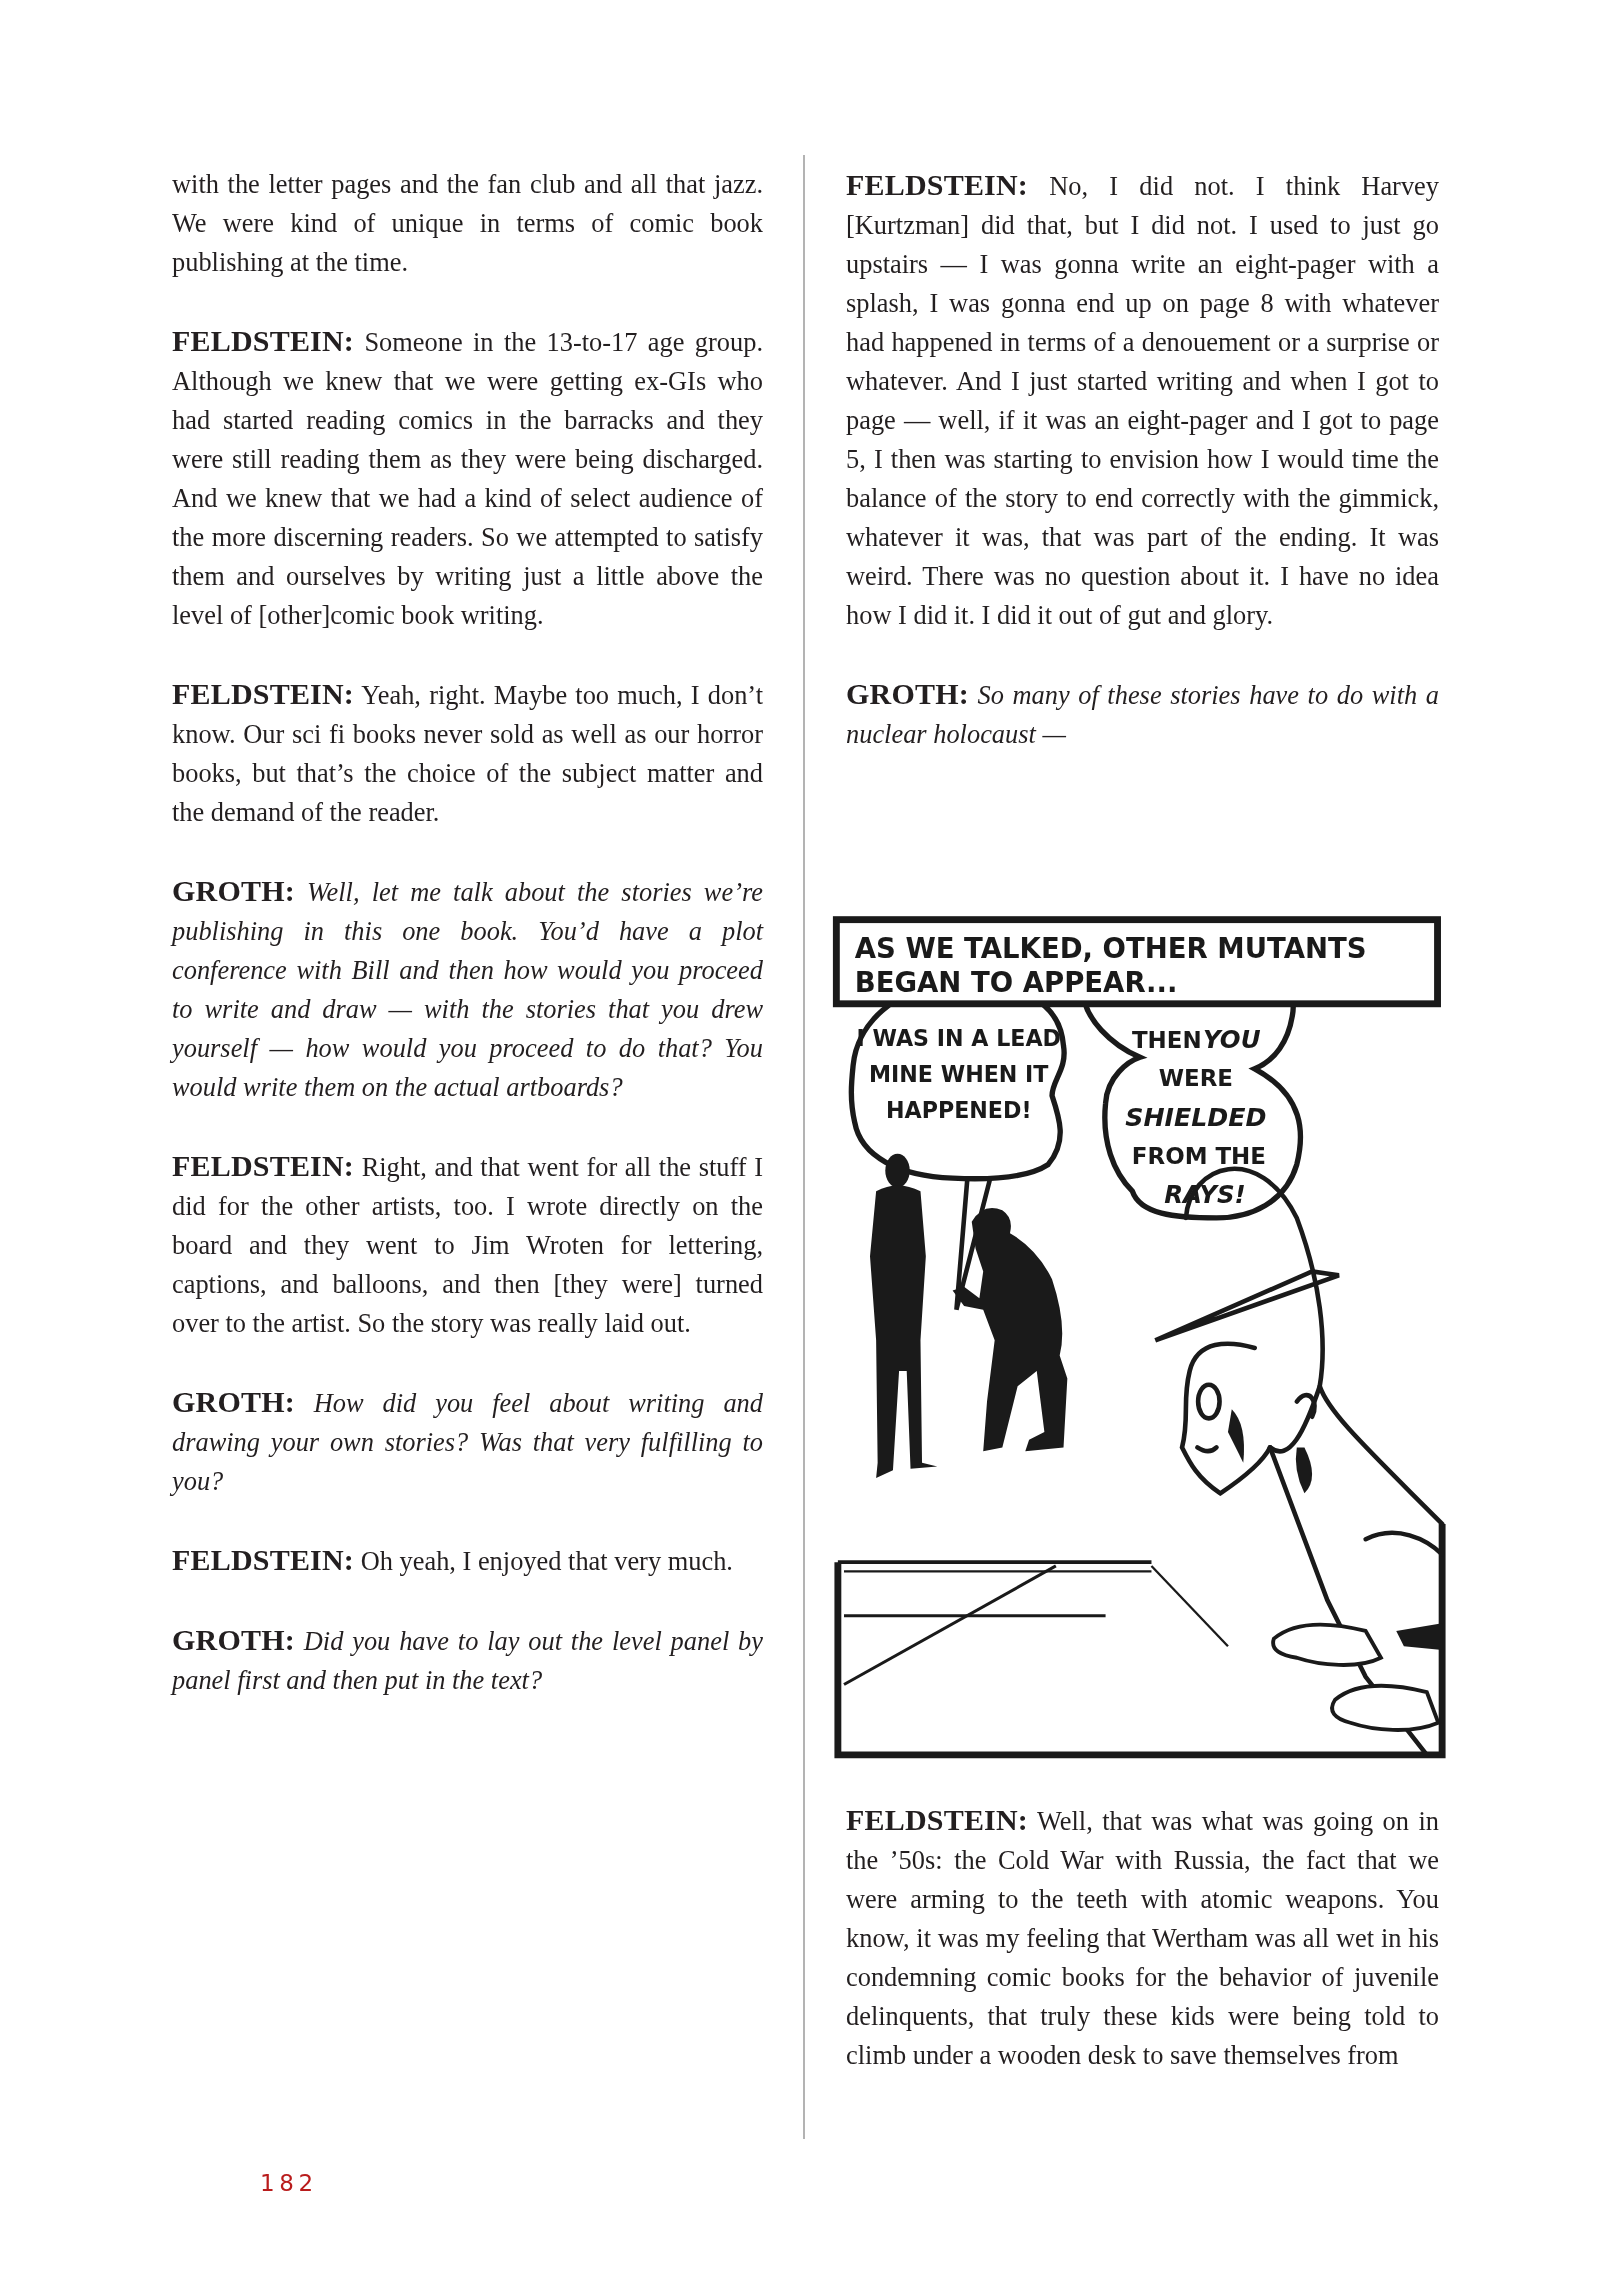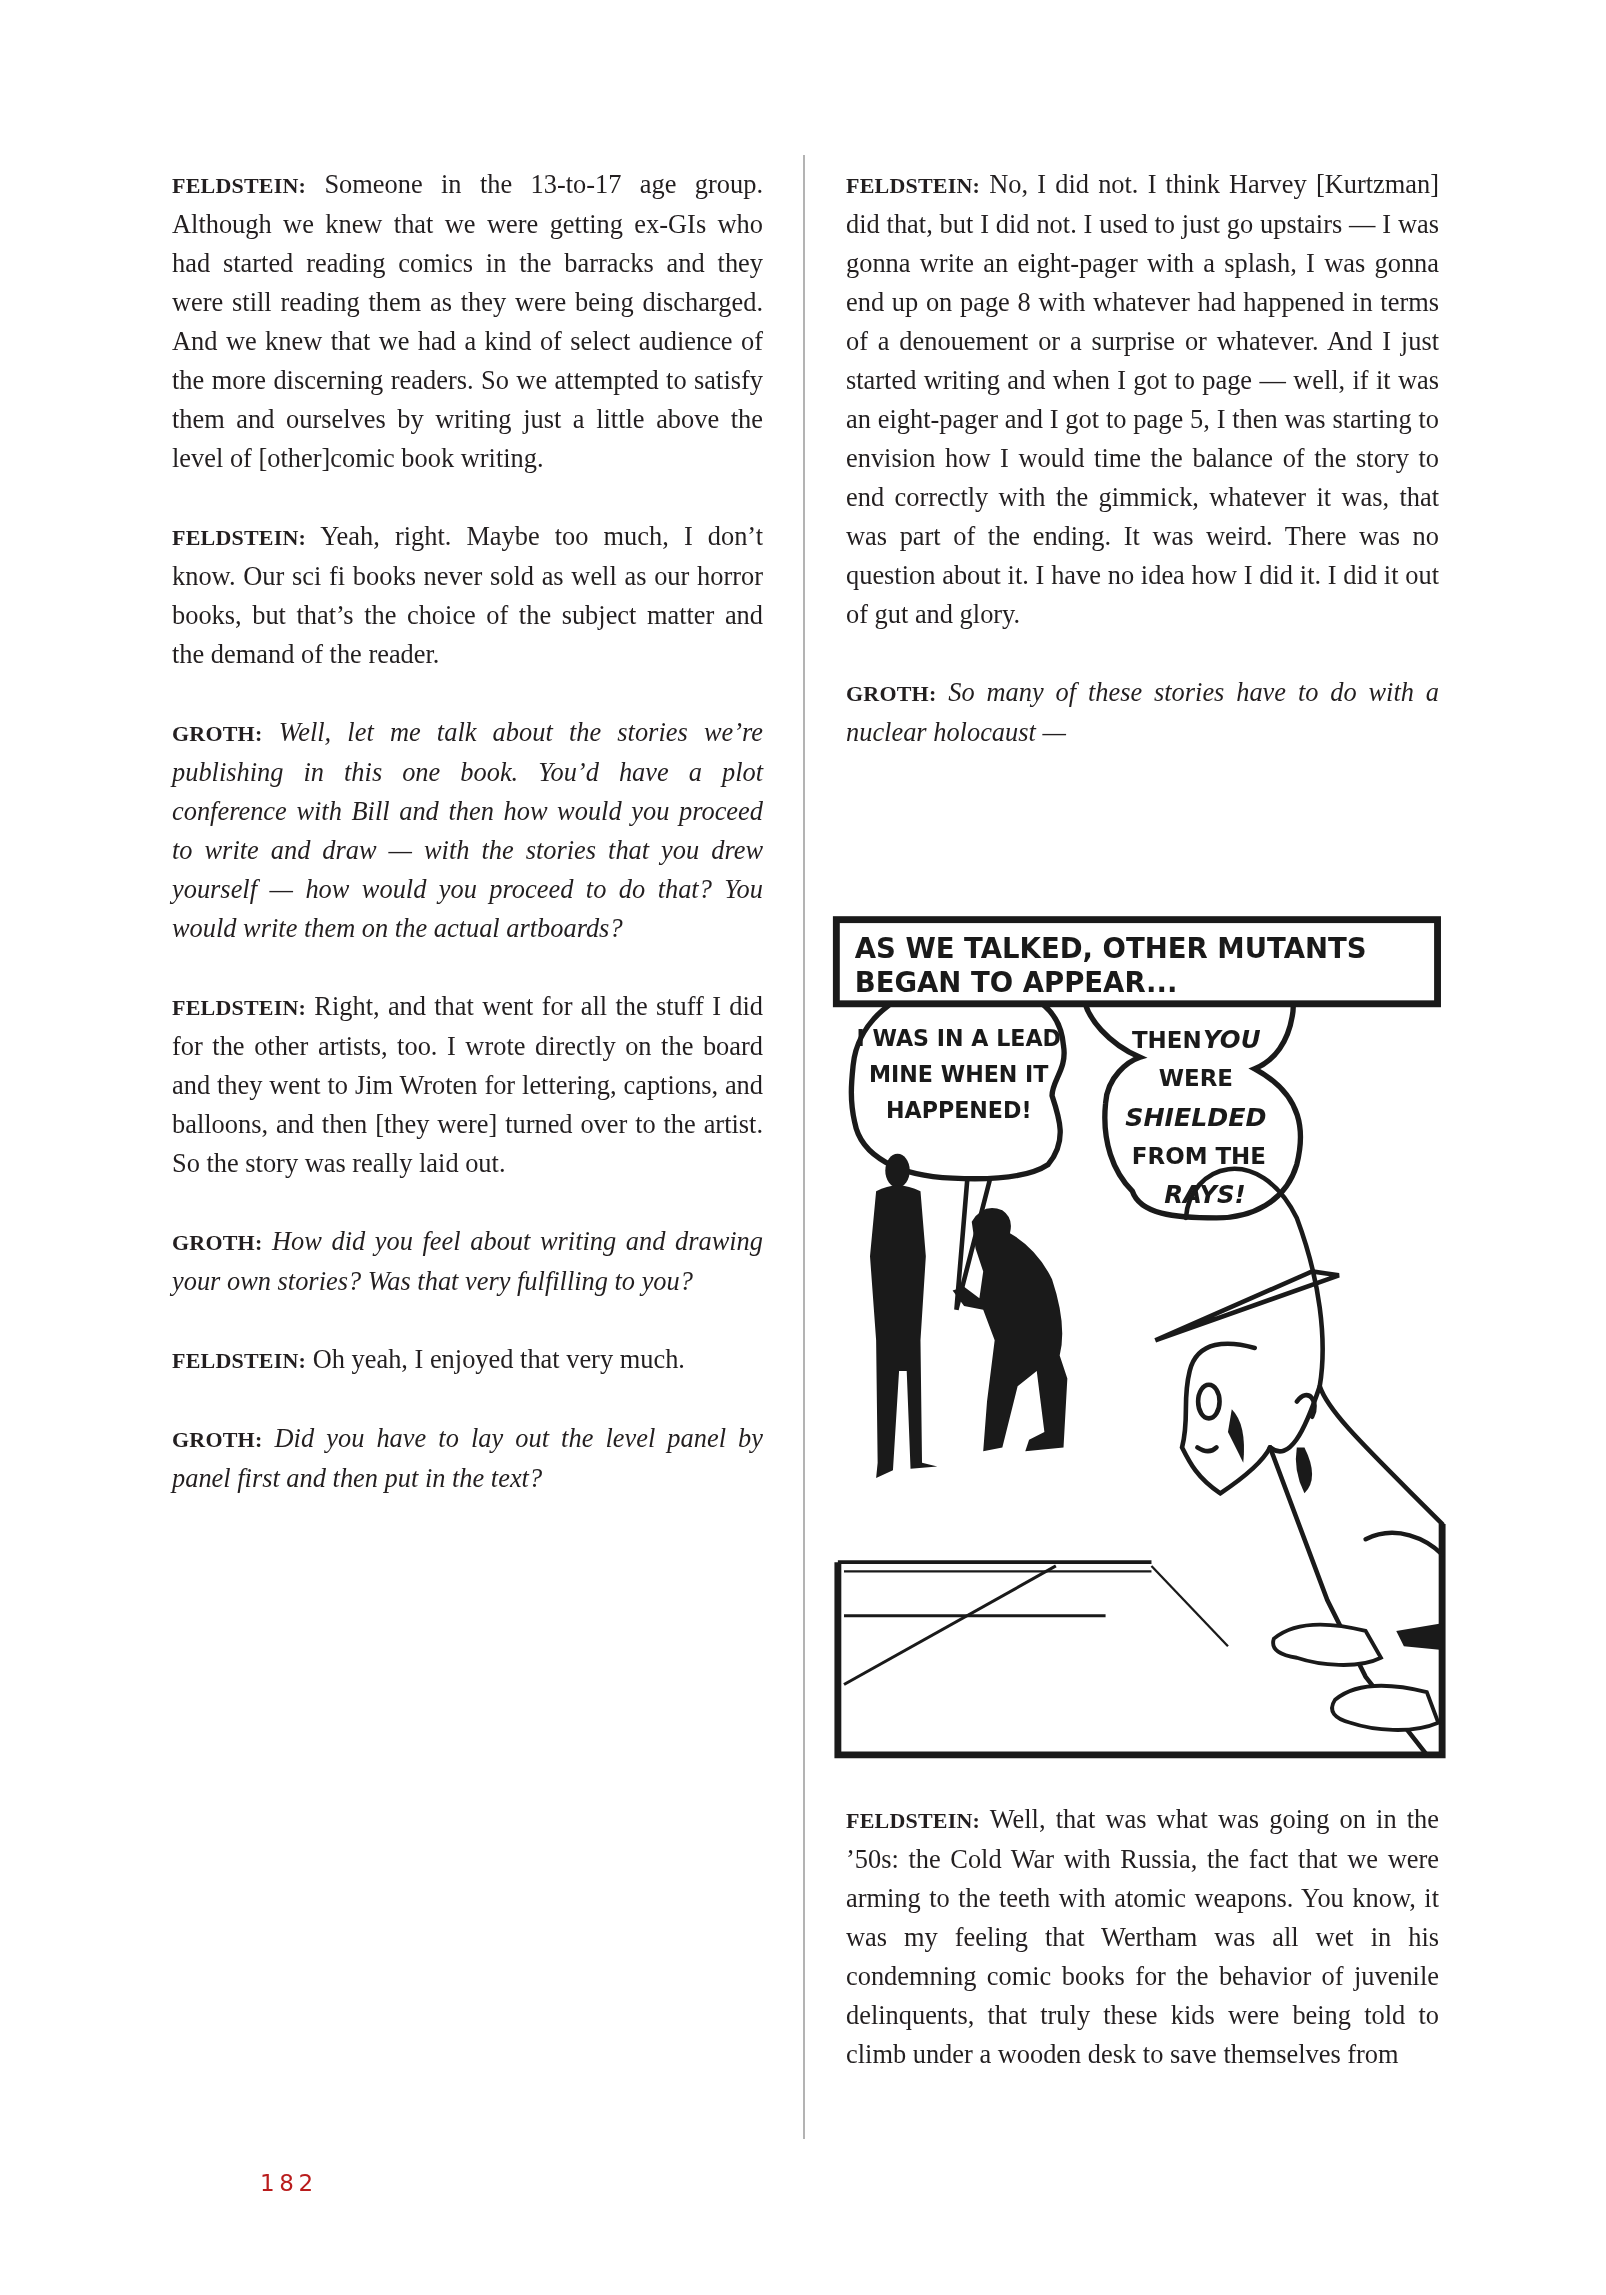--- a/index.html
+++ b/index.html
@@ -6,37 +6,38 @@
   body { width: 1607px; height: 2295px; position: relative; overflow: hidden; color: #231f20; }
   .col {
     position: absolute; top: 165px;
     font-family: "Liberation Serif", "DejaVu Serif", serif;
     font-size: 26.4px; line-height: 39px;
     text-align: justify; hyphens: manual;
   }
   .col-left { left: 172px; width: 591px; }
   .col-right { left: 846px; width: 593px; }
   .para { margin: 0 0 39px 0; }
-  .speaker { font-weight: bold; font-size: 22px; letter-spacing: 0.2px; }
+  .speaker { font-weight: bold; font-size: 30px; letter-spacing: 0.2px; }
   .q { font-style: italic; }
   .divider { position: absolute; left: 803px; top: 155px; width: 2.3px; height: 1984px; background: #b3b3b3; }
   .page-num {
     position: absolute; left: 260px; top: 2170px;
     font-family: "DejaVu Sans", sans-serif; font-size: 23px; letter-spacing: 4.6px; color: #b91c1c;
   }
   .panel { position: absolute; left: 830px; top: 912px; width: 620px; height: 849px; }
   .panel svg { width: 100%; height: 100%; display: block; }
   .comic-text { font-family: "DejaVu Sans", sans-serif; font-weight: bold; fill: #1a1a1a; }
   .after-panel { position: absolute; left: 846px; top: 1800px; width: 593px;
     font-family: "Liberation Serif", "DejaVu Serif", serif; font-size: 26.4px; line-height: 39px; text-align: justify; }
 </style>
 </head>
 <body>
 
 <div class="col col-left" id="leftCol">
+    <p class="para"><span>with the letter pages and the fan club and all that jazz. We were kind of unique in terms of comic book publishing at the time.</span></p>
     <p class="para"><span class="speaker">FELDSTEIN:</span> <span>Someone in the 13-to-17 age group. Although we knew that we were getting ex-GIs who had started reading comics in the barracks and they were still reading them as they were being discharged. And we knew that we had a kind of select audience of the more discerning readers. So we attempted to satisfy them and ourselves by writing just a little above the level of [other]comic book writing.</span></p>
     <p class="para"><span class="speaker">FELDSTEIN:</span> <span>Yeah, right. Maybe too much, I don’t know. Our sci fi books never sold as well as our horror books, but that’s the choice of the subject matter and the demand of the reader.</span></p>
     <p class="para"><span class="speaker">GROTH:</span> <span class="q">Well, let me talk about the stories we’re publishing in this one book. You’d have a plot conference with Bill and then how would you proceed to write and draw — with the stories that you drew yourself — how would you proceed to do that? You would write them on the actual artboards?</span></p>
     <p class="para"><span class="speaker">FELDSTEIN:</span> <span>Right, and that went for all the stuff I did for the other artists, too. I wrote directly on the board and they went to Jim Wroten for lettering, captions, and balloons, and then [they were] turned over to the artist. So the story was really laid out.</span></p>
     <p class="para"><span class="speaker">GROTH:</span> <span class="q">How did you feel about writing and drawing your own stories? Was that very fulfill­ing to you?</span></p>
     <p class="para"><span class="speaker">FELDSTEIN:</span> <span>Oh yeah, I enjoyed that very much.</span></p>
     <p class="para"><span class="speaker">GROTH:</span> <span class="q">Did you have to lay out the level panel by panel first and then put in the text?</span></p>
   </div>
 
 <div class="divider"></div>

